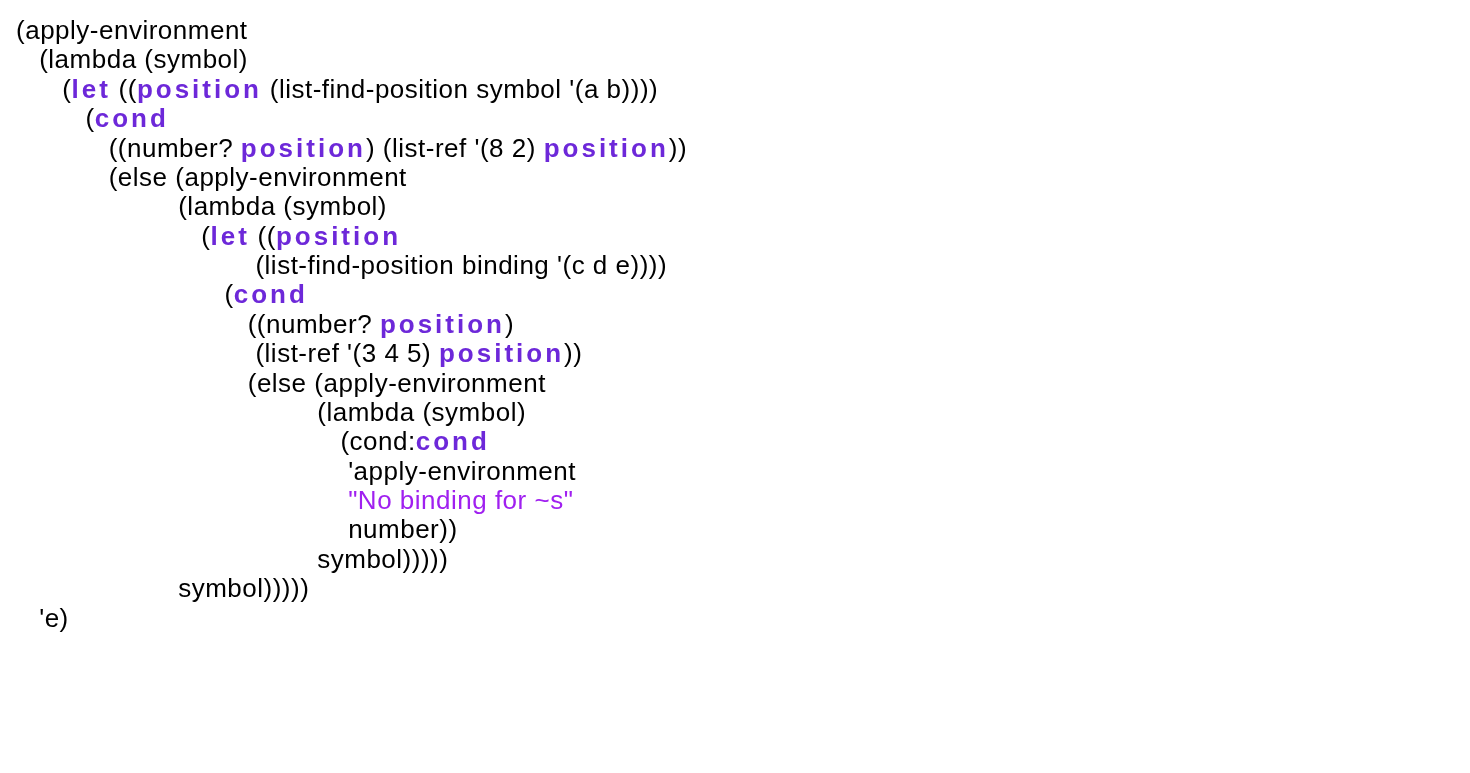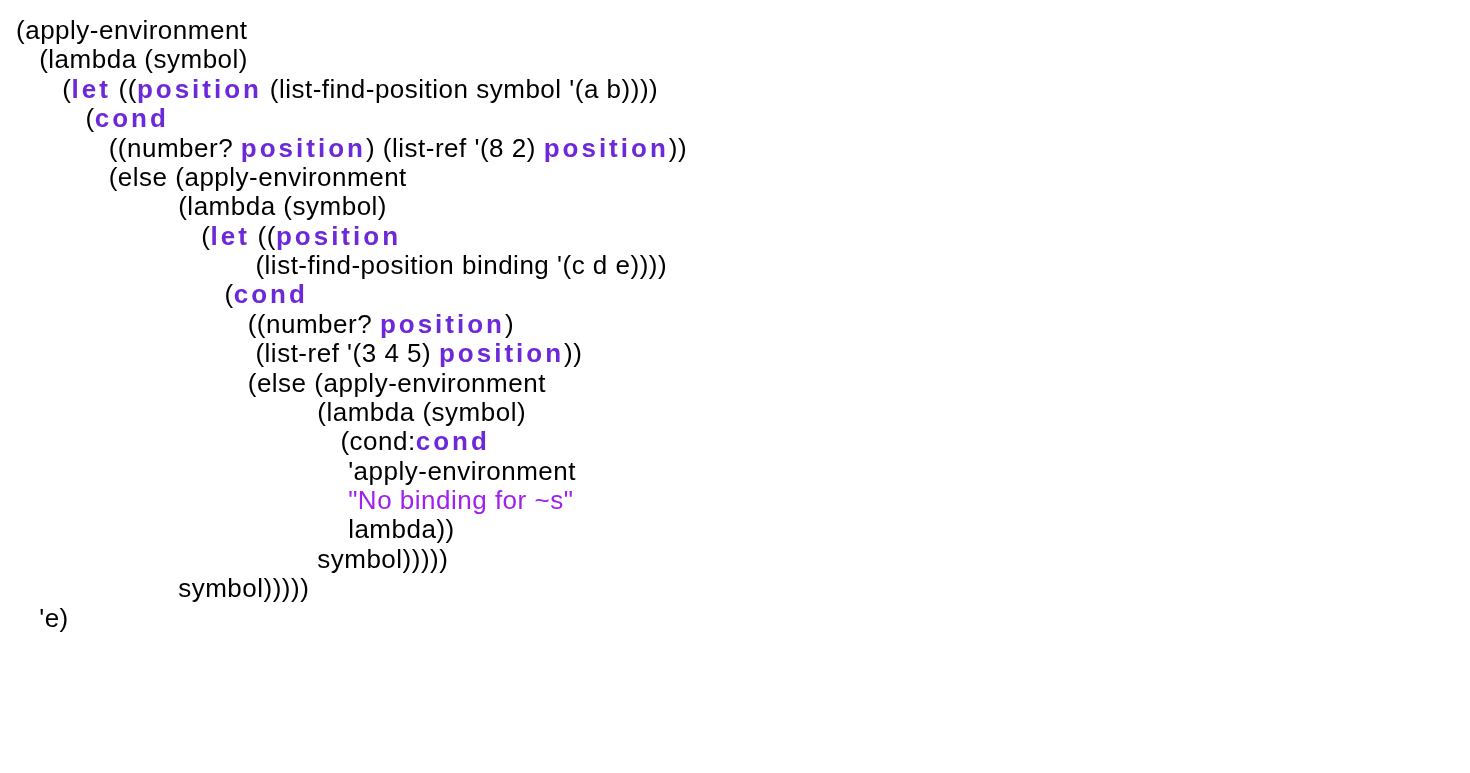--- a/index.html
+++ b/index.html
@@ -39,16 +39,16 @@
                         (<span class="kw">let</span> ((<span class="kw">position</span>
                                (<span>list-find-position binding '(c d e)</span>)))
                            (<span class="kw">cond</span>
                               ((<span>number?</span> <span class="kw">position</span>)
                                (<span>list-ref '(3 4 5)</span> <span class="kw">position</span>))
                               (<span>else</span> (<span>apply-environment</span>
                                        (<span>lambda (symbol)</span>
                                           (<span>cond</span>:<span class="kw">cond</span>
                                            <span>'apply-environment</span>
                                            <span class="str">"No binding for ~s"</span>
-                                           <span>lambda))</span>
+                                           <span>number))</span>
                                        <span>symbol)))))</span>
                      <span>symbol)))))</span>
    <span>'e)</span></pre>
 
 </body></html>

